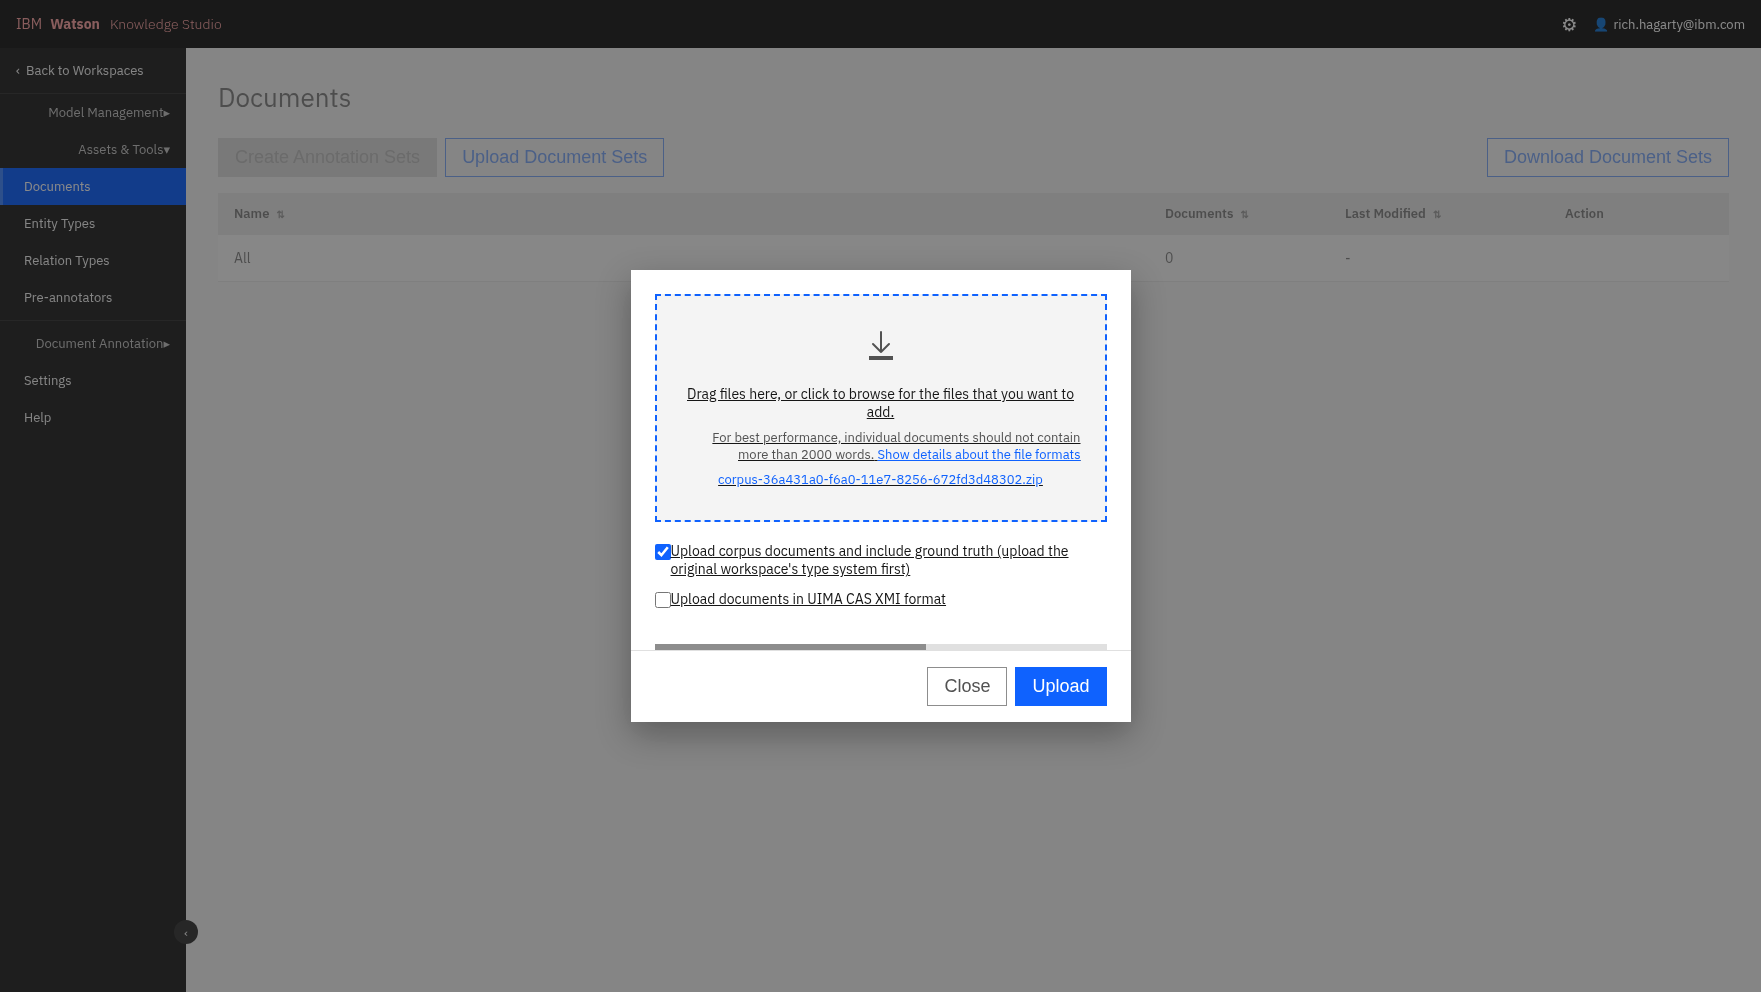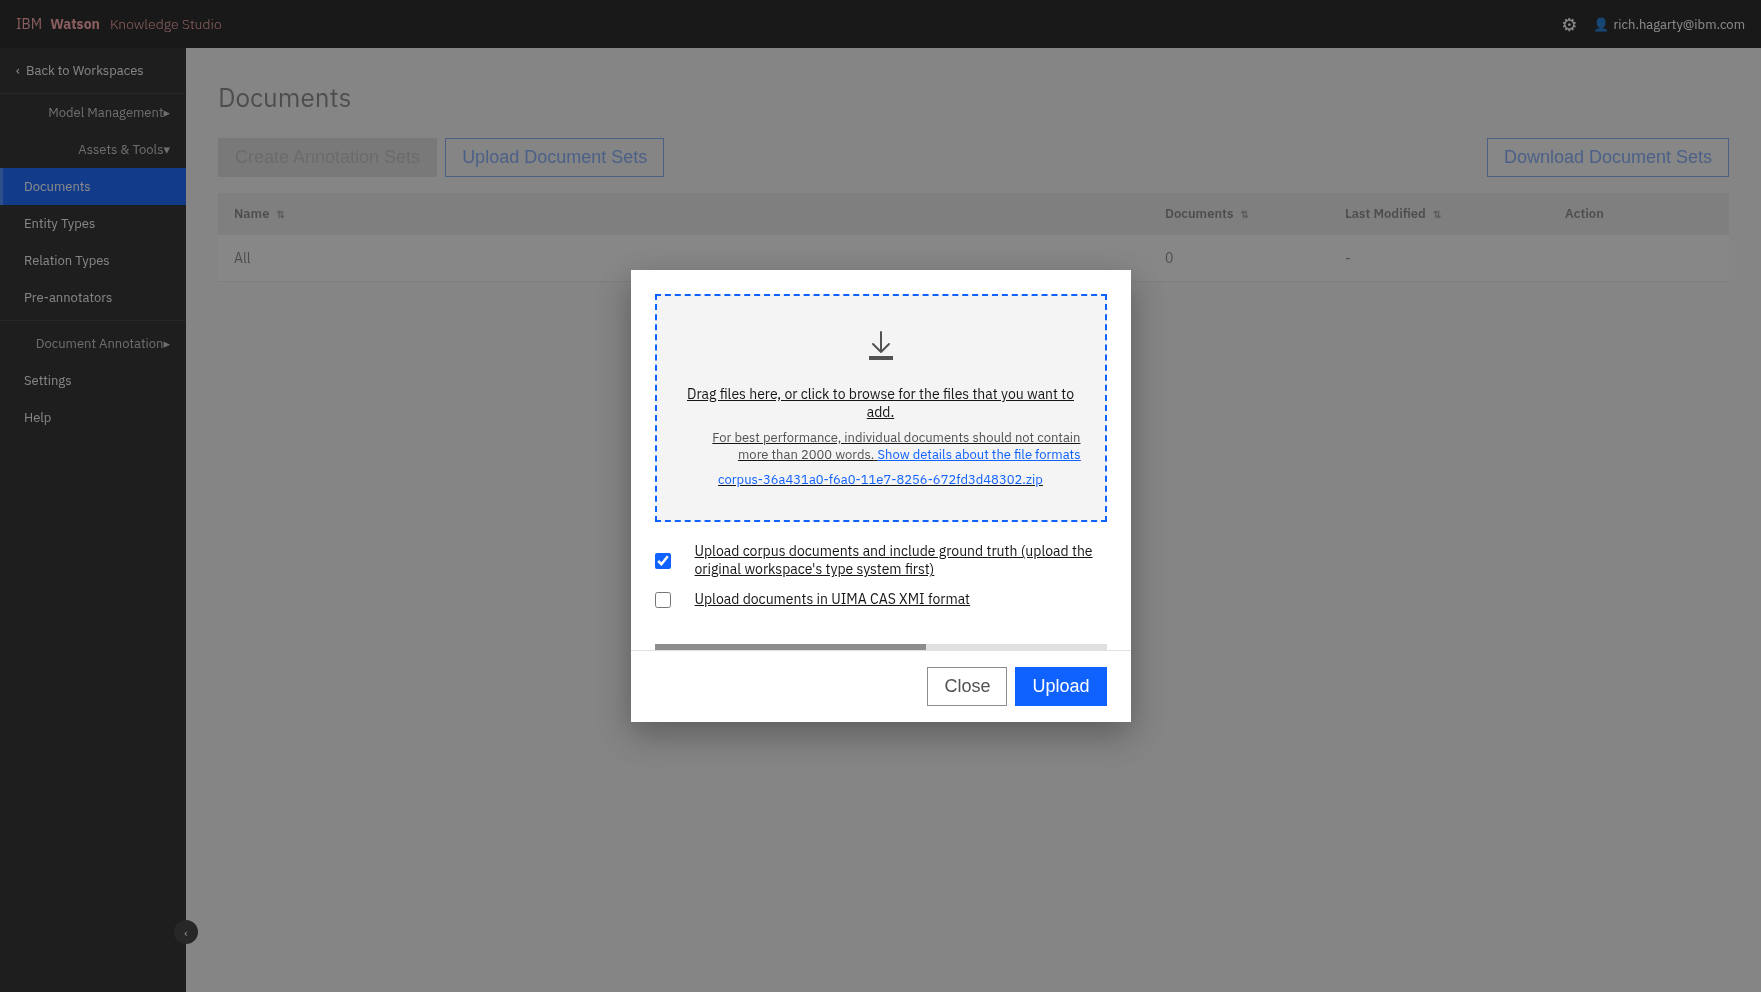--- a/index.html
+++ b/index.html
@@ -303,22 +303,22 @@
     }
     .drop-zone-filename {
       color: #0f62fe;
       font-size: 13px;
       margin-top: 8px;
     }
 
     
     .checkbox-row {
       display: flex;
-      align-items: center;
-      gap: 24px;
+      align-items: flex-start;
+      gap: 0;
       margin-bottom: 12px;
       font-size: 14px;
       color: #161616;
     }
     .checkbox-row input[type="checkbox"] {
       margin-top: 2px;
       width: 16px;
       height: 16px;
       accent-color: #0f62fe;
       flex-shrink: 0;

